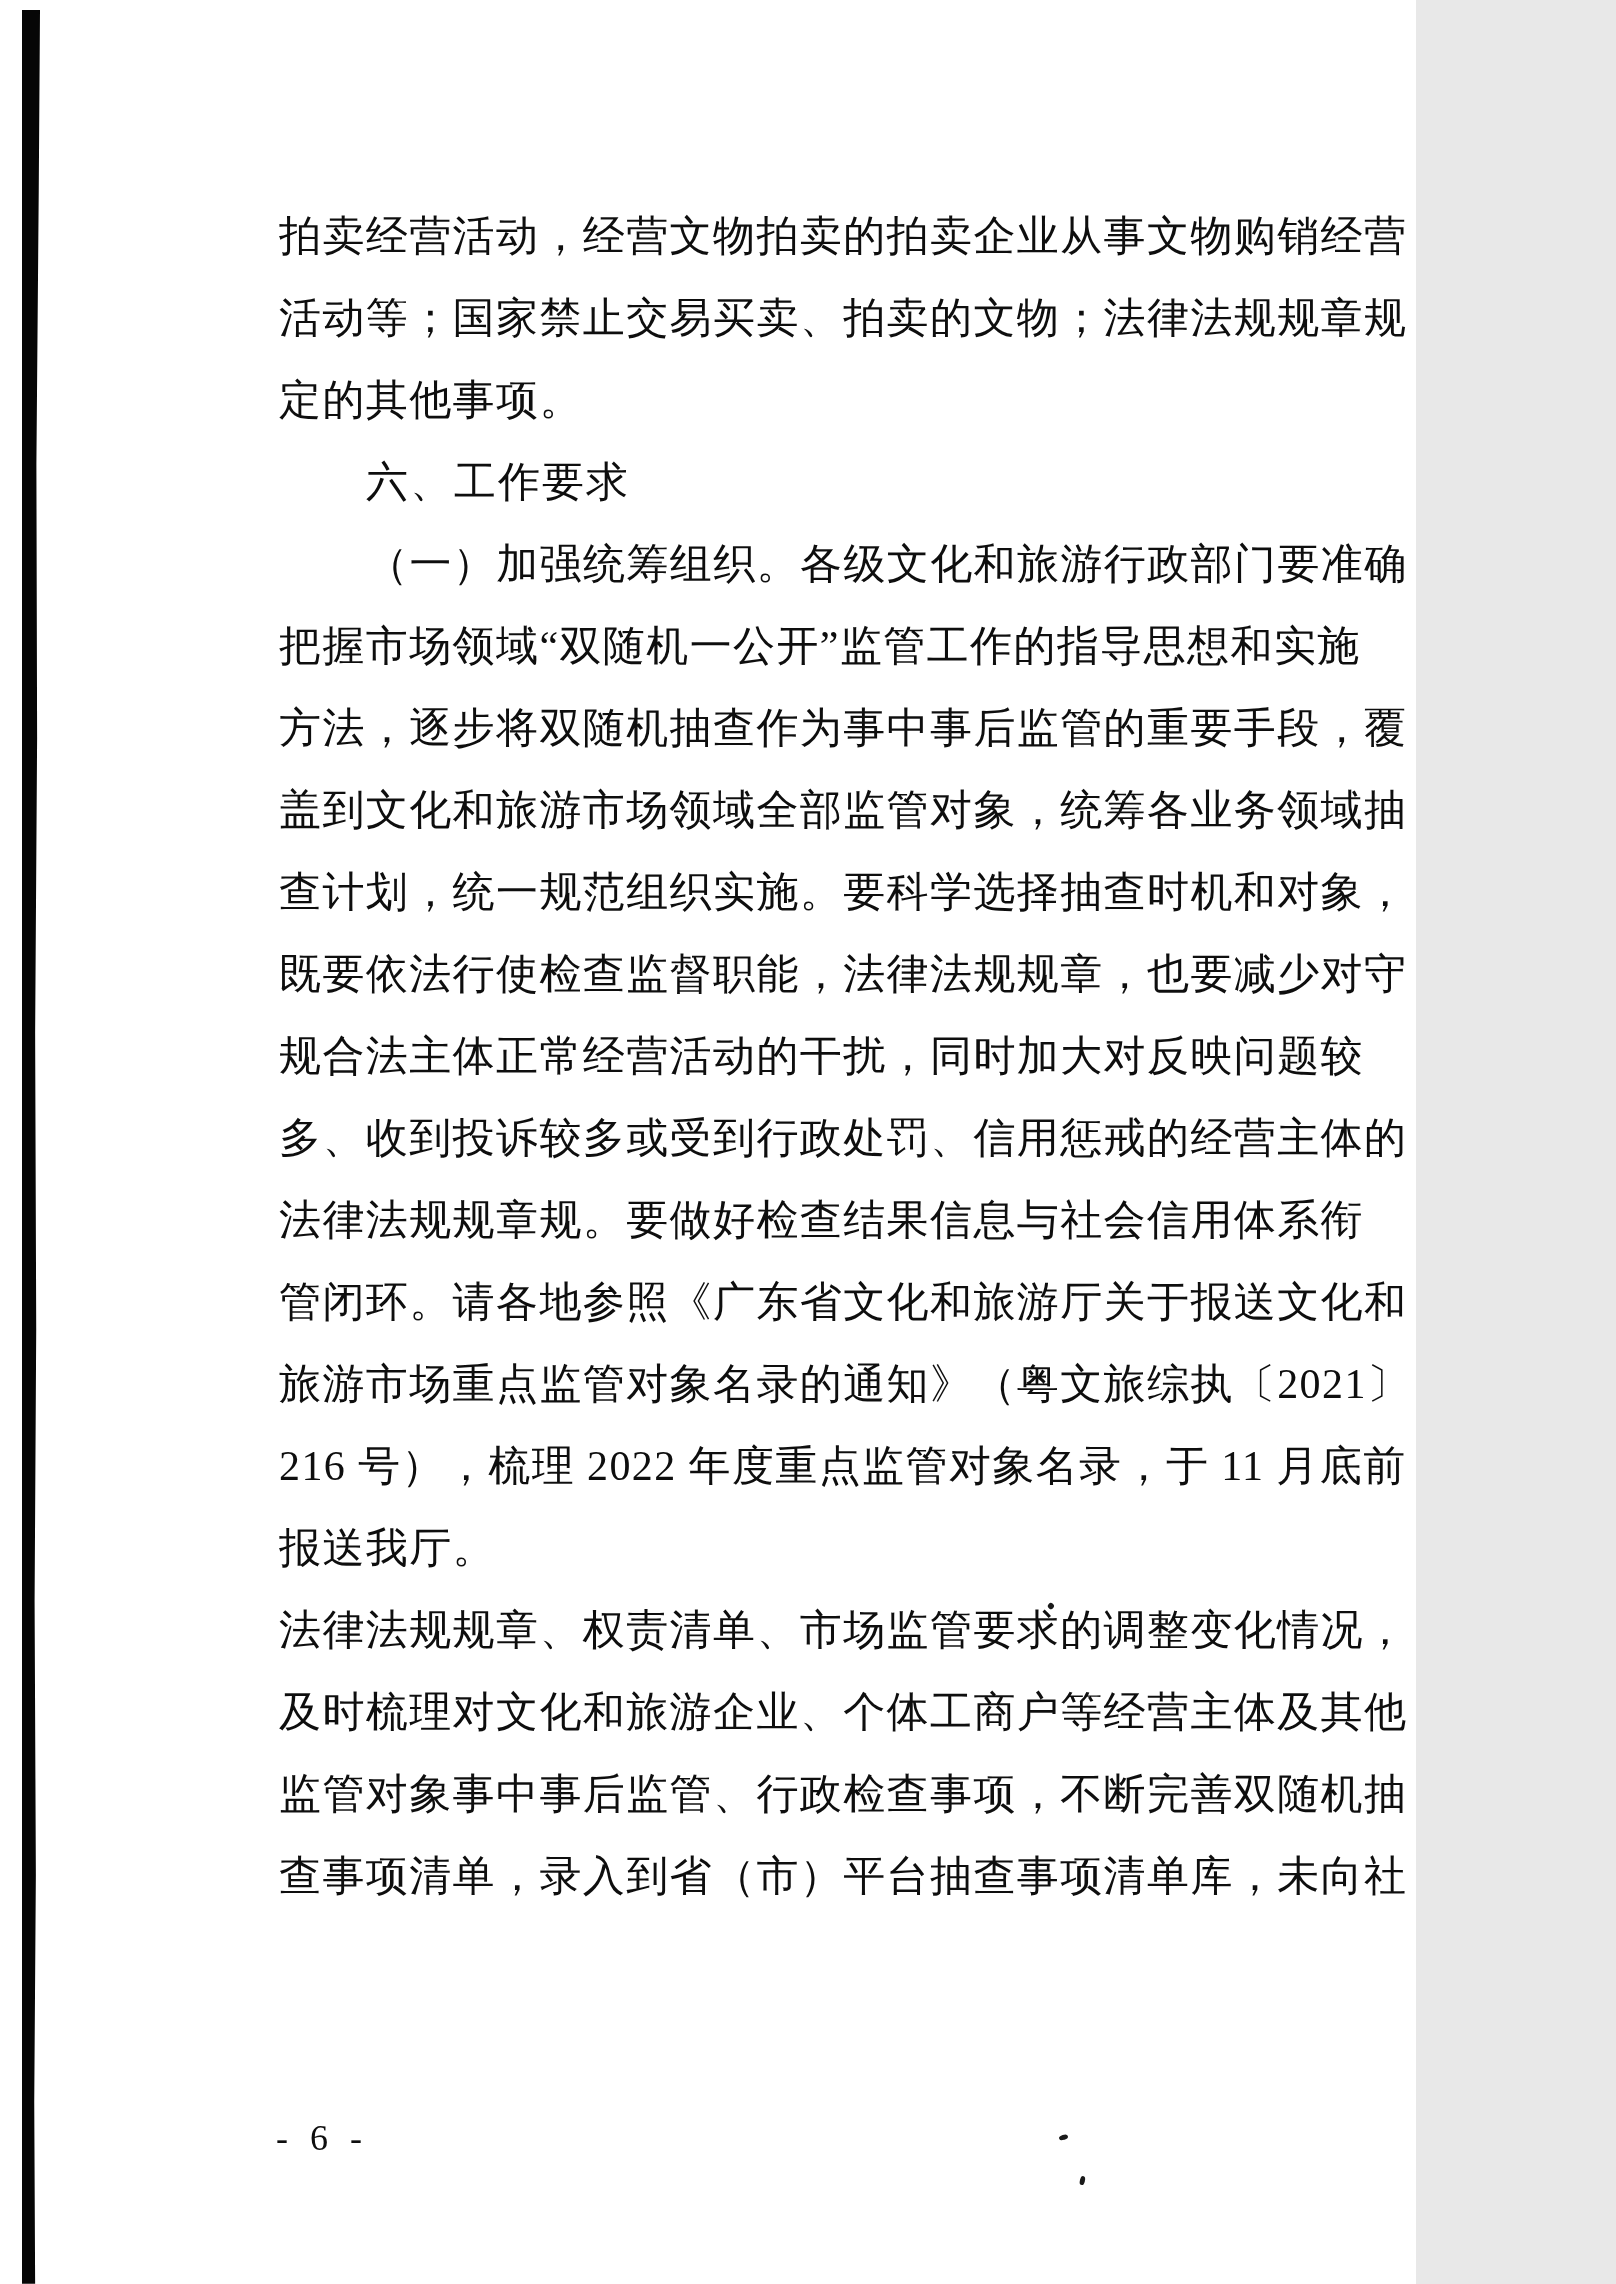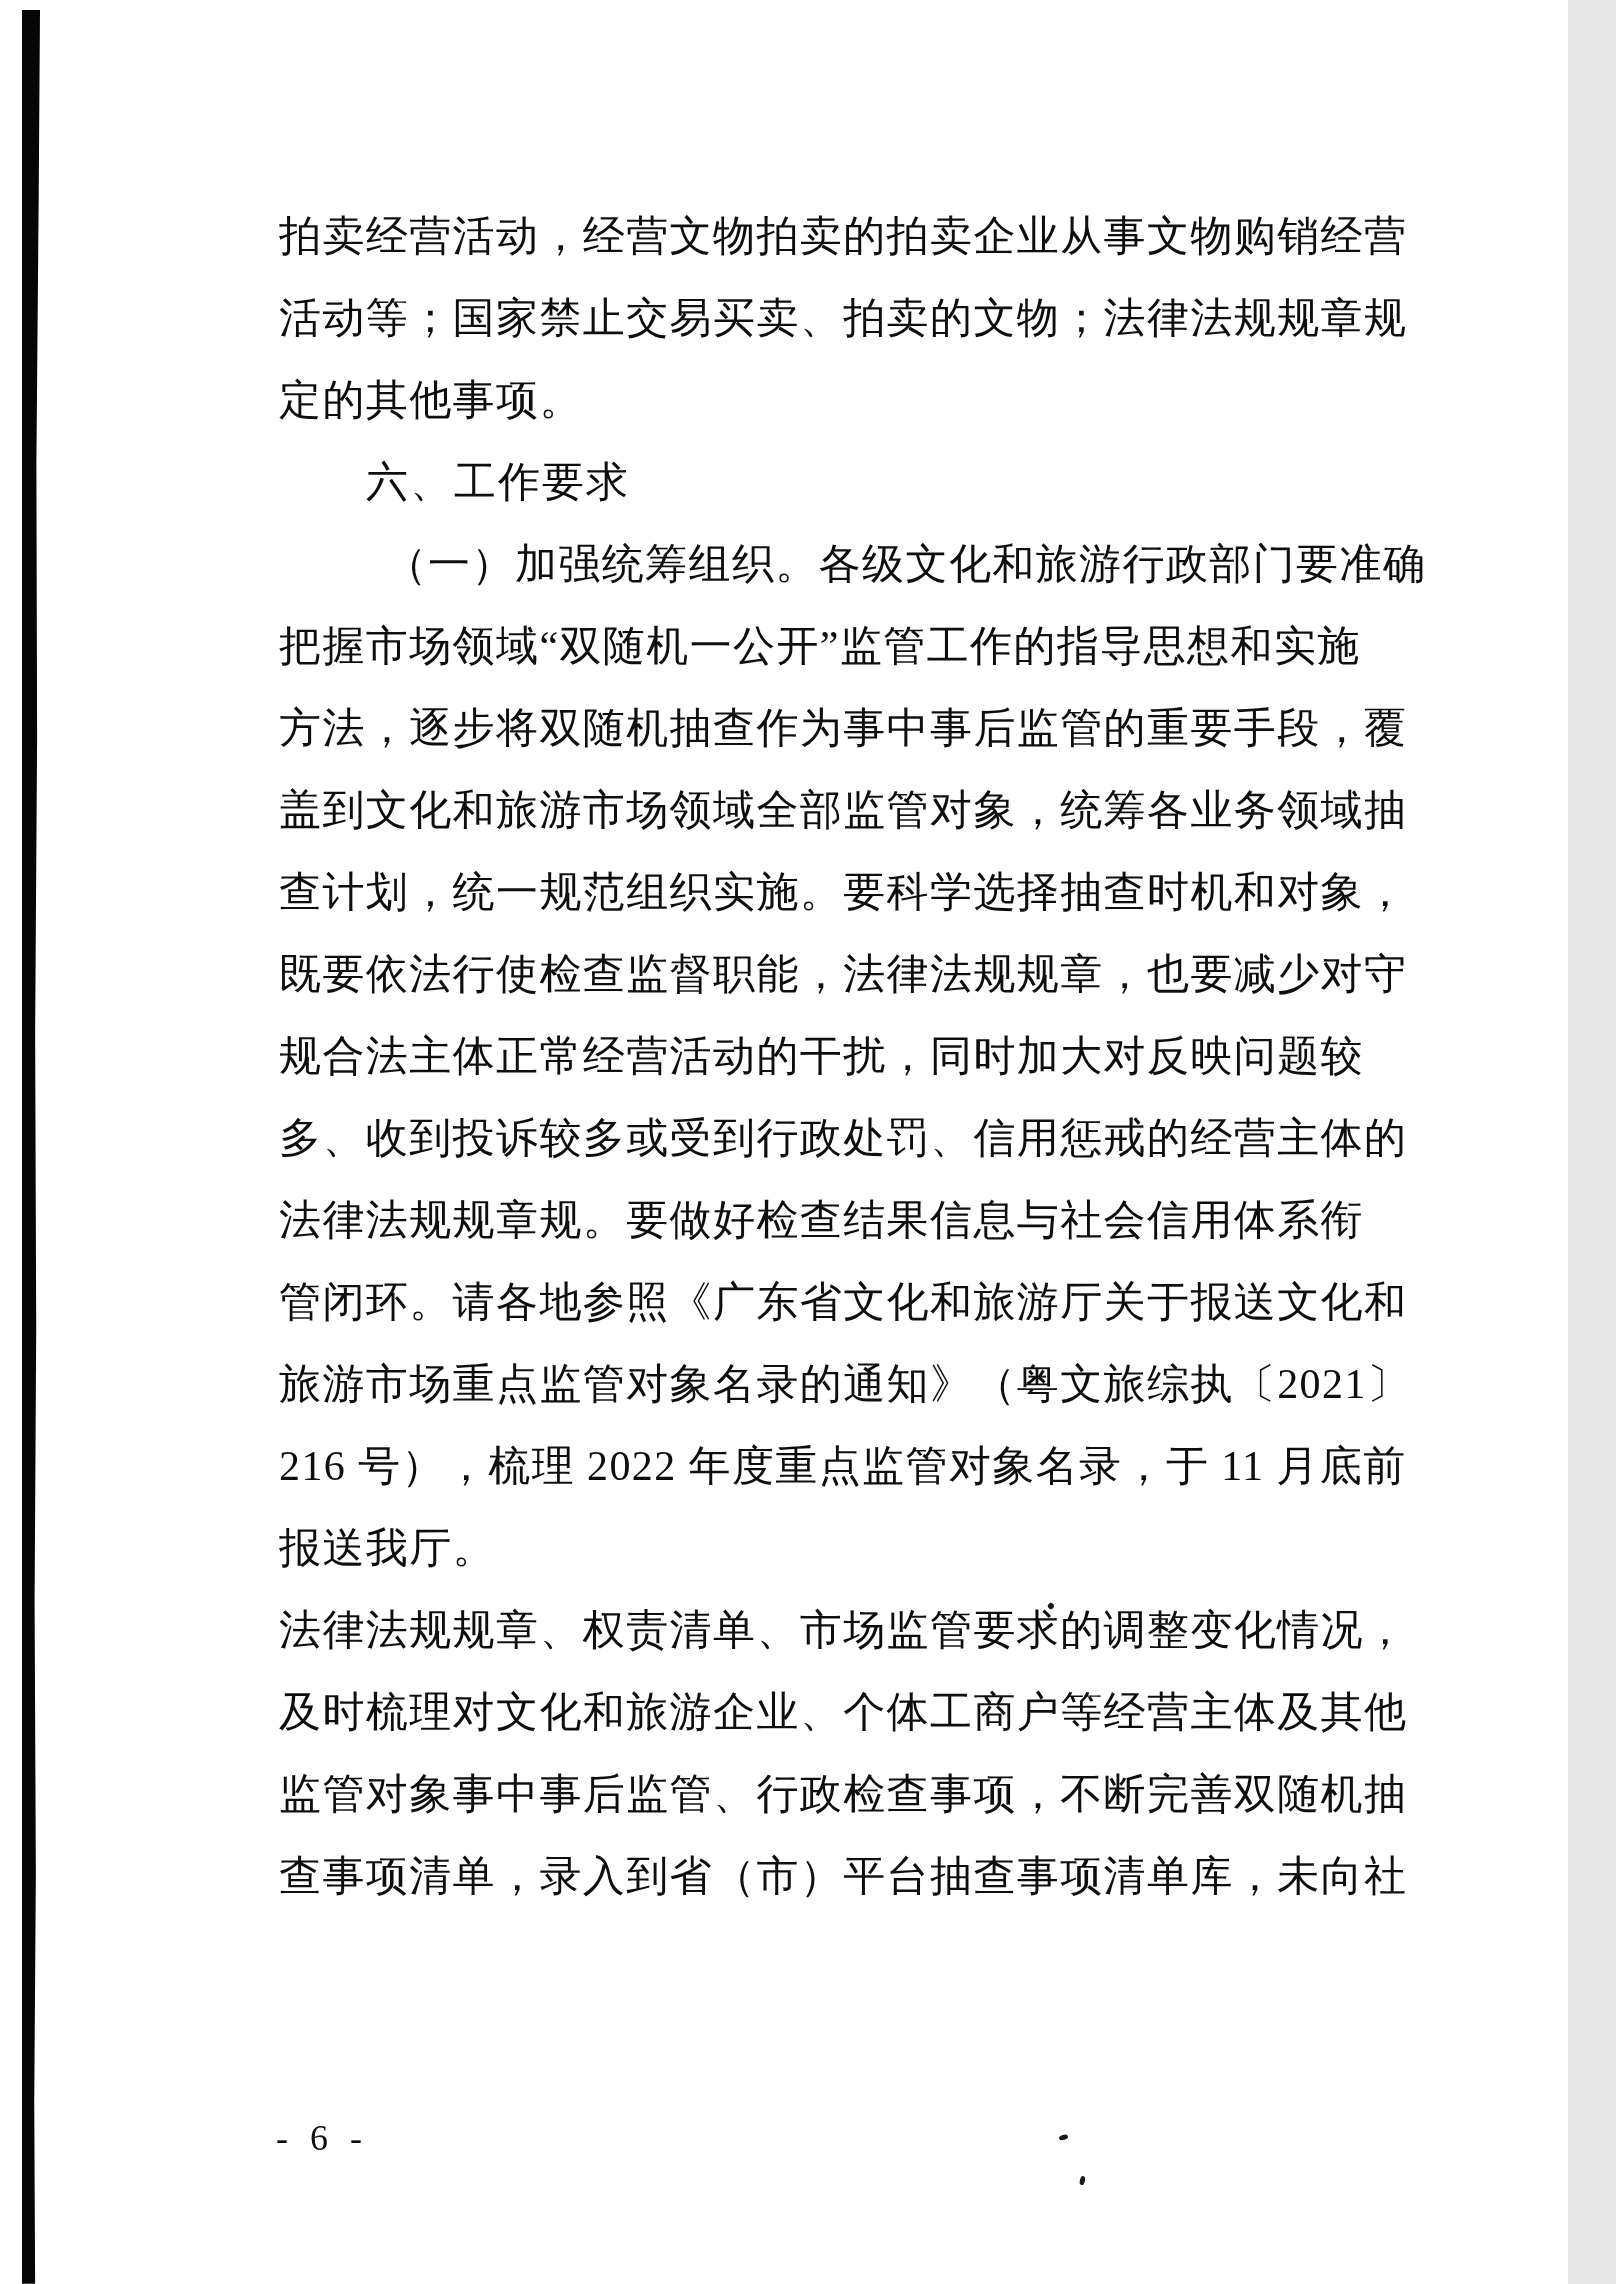--- a/index.html
+++ b/index.html
@@ -2,21 +2,21 @@
 <html style="font-size:10.4px"><head>
 <meta charset="utf-8">
 <style>
   html, body {
     margin: 0;
     padding: 0;
     background: #e8e8e8;
   }
   .page {
     position: relative;
-    width: 1568px;
+    width: 1416px;
     height: 2284px;
     background: #ffffff;
     overflow: hidden;
     font-family: "Liberation Serif", "DejaVu Serif", serif;
     color: #0e0e0e;
   }
   
   .binding-bar {
     position: absolute;
     left: 22px;
@@ -45,21 +45,20 @@
     white-space: nowrap;
   }
   .line.heading {
     font-family: "Liberation Sans", "DejaVu Sans", sans-serif;
     font-weight: 400;
     padding-left: 87px;
     letter-spacing: 2px;
   }
   .line.indent {
     padding-left: 87px;
-    text-align: center;
   }
   .page-number {
     position: absolute;
     left: 276px;
     top: 2109px;
     font-size: 36px;
     letter-spacing: 6.5px;
     line-height: 59px;
     color: #0e0e0e;
   }

